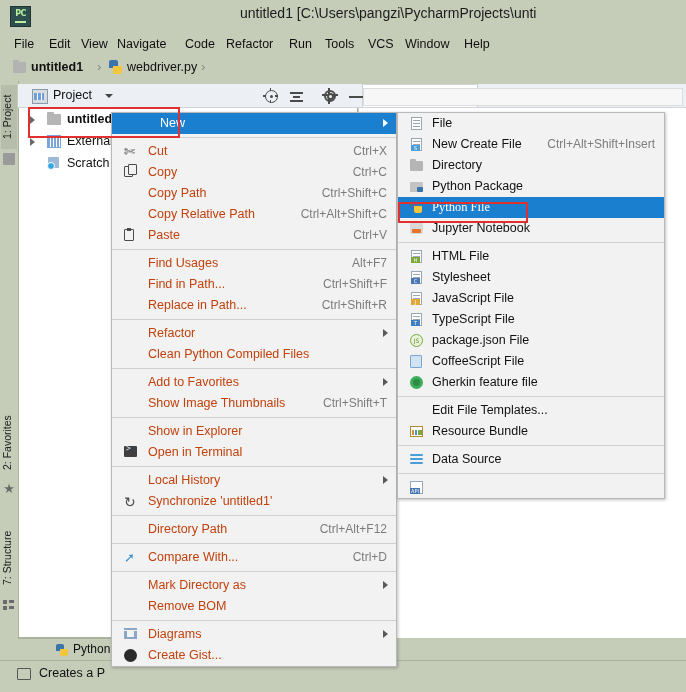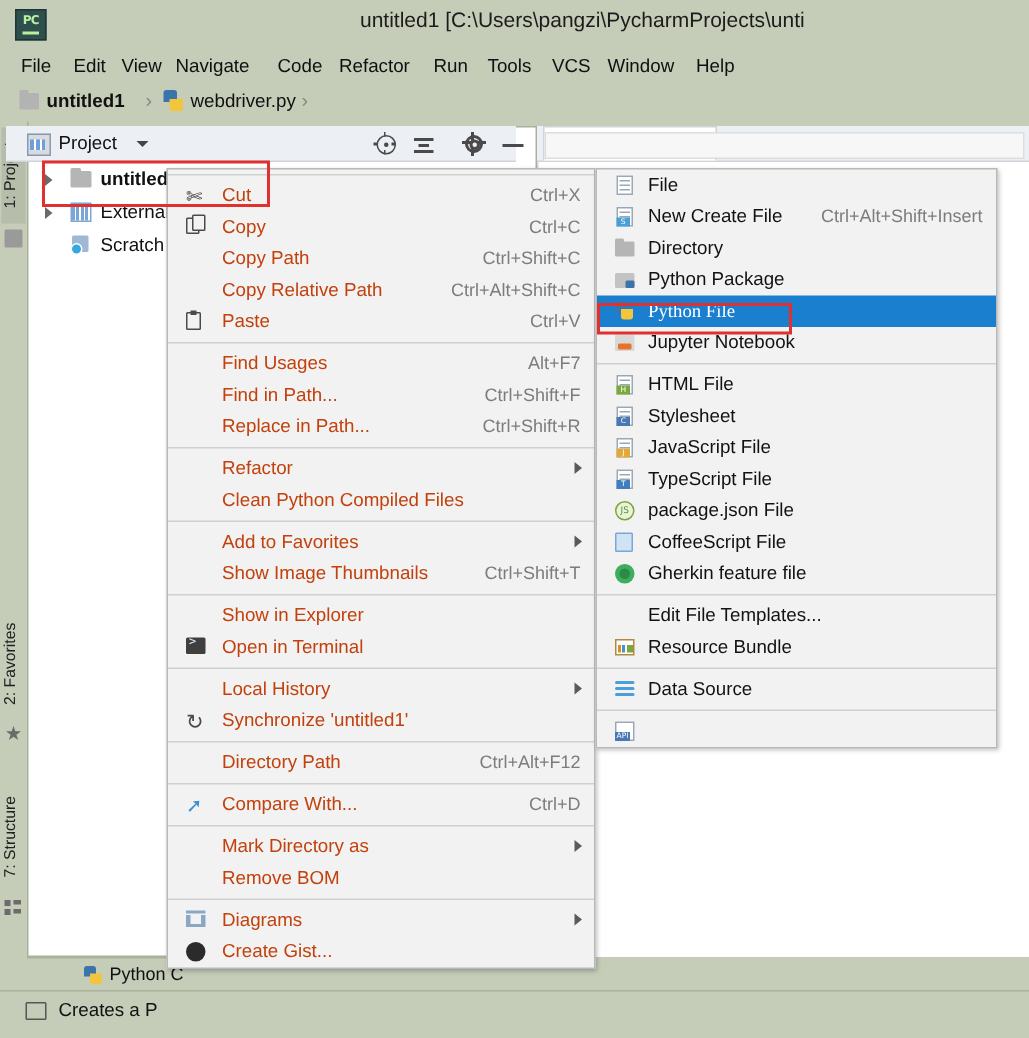--- a/index.html
+++ b/index.html
@@ -105,21 +105,21 @@
   .vicon.struct i { position:absolute; background:#6b6b6b; display:block;}
 
   
   .projectpane {
     position: absolute; left: 18px; top: 84px; width: 340px; height: 554px;
     background: #ffffff;
     border: 1px solid #a9b29a;
     box-sizing: border-box;
   }
   .proj-header {
-    position: absolute; left: 4px; top: 84px; width: 340px; height: 24px;
+    position: absolute; left: 18px; top: 84px; width: 340px; height: 24px;
     background: #eceff3;
     border-bottom: 1px solid #cfd4da;
     box-sizing: border-box;
     text-align: right;
   }
   .proj-header .ph-icon {
     position: absolute; left: 14px; top: 5px; width: 14px; height: 13px;
     background: #d8dce1; border: 1px solid #8a9aa8;
   }
   .proj-header .ph-icon:after{
@@ -431,20 +431,24 @@
     </div>
     <div class="bb-label">Python C</div>
   </div>
   <div class="statusbar">
     <div class="sb-icon"></div>
     <div class="sb-text">Creates a P</div>
   </div>
 
   <div class="ctxmenu">
 
+    <div class="ctxitem sel">
+      <div class="cl">New</div>
+      <div class="carrow"></div>
+    </div>
 
     <div class="ctxsep"></div>
 
     <div class="ctxitem">
       <div class="cicon ic-cut">✄</div>
       <div class="cl">Cut</div>
       <div class="cs">Ctrl+X</div>
     </div>
     <div class="ctxitem">
       <div class="cicon ic-copy"></div>

